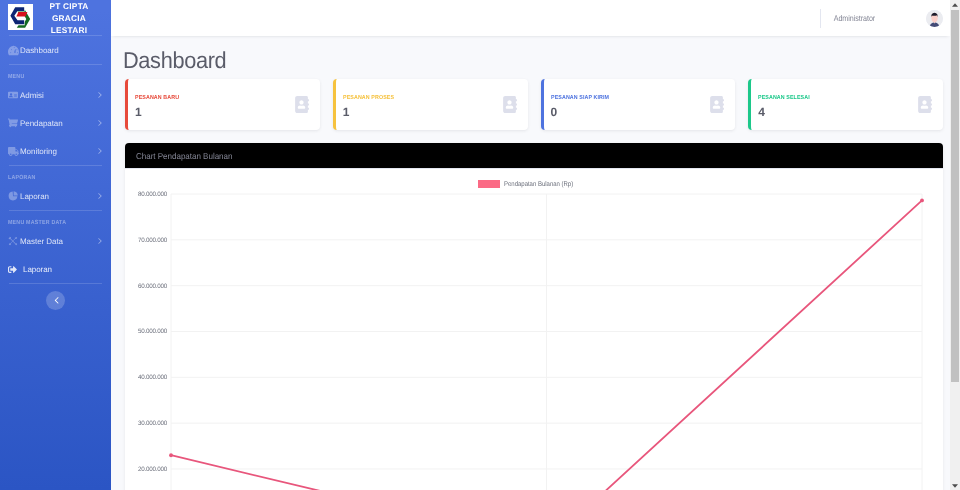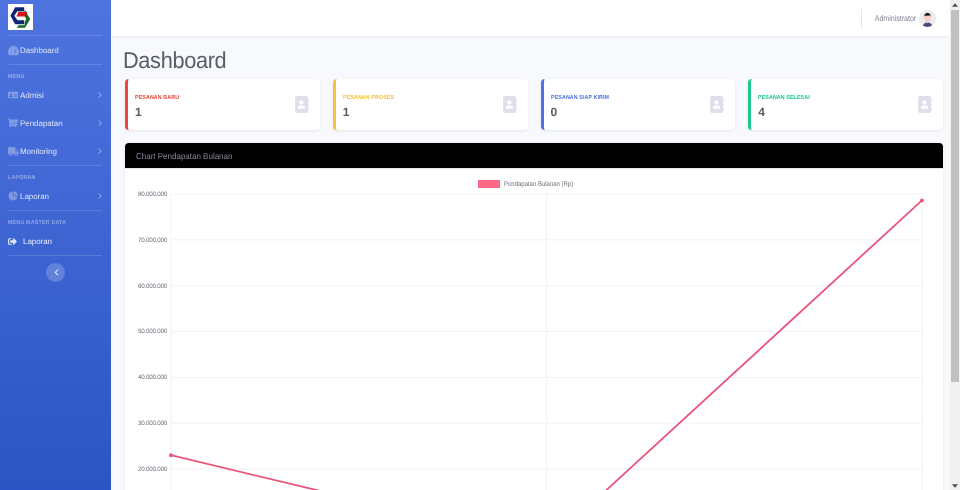--- a/index.html
+++ b/index.html
@@ -29,22 +29,22 @@
   .nav-head{font-size:6px;font-weight:700;color:rgba(255,255,255,.4);
             padding:9px 8px 0;letter-spacing:.25px;height:16px;display:block;}
   .nav-head span{display:inline-block;transform:scaleX(.88);transform-origin:left center;}
   .sb-toggle-wrap{padding-top:7px;}
   .sb-toggle{width:19px;height:19px;border-radius:50%;background:rgba(255,255,255,.2);border:none;
              display:flex;align-items:center;justify-content:center;margin:0 auto;padding:0;cursor:pointer;}
   
   #content{flex:1;display:flex;flex-direction:column;min-width:0;background:#f8f9fc;}
   #topbar{height:36px;background:#fff;display:flex;align-items:center;justify-content:flex-end;
           box-shadow:0 2px 3px -2px rgba(58,59,69,.18);flex:0 0 36px;z-index:2;}
-  .userblk{display:flex;align-items:center;height:19px;padding-left:6px;padding-right:14px;
-           border-left:1px solid #e3e6f0;}
+  .userblk{display:flex;align-items:center;height:19px;padding-left:6px;padding-right:7px;
+           border-left:1px solid #e3e6f0;gap:48px;}
   .uname{font-size:8.3px;color:#858796;margin-right:3px;white-space:nowrap;letter-spacing:-.05px;transform:scaleX(.86);transform-origin:right center;display:inline-block;width:48px;text-align:right;}
   .avatar{width:17px;height:17px;border-radius:50%;background:#eaecf4;overflow:hidden;position:relative;display:block;}
   #main{padding:0 7px 0 14px;flex:1;overflow:hidden;}
   .ptitle{font-size:23px;font-weight:400;color:#5a5c69;line-height:1;padding:13px 0 0 0;letter-spacing:-.35px;
           transform:scaleX(.945);transform-origin:left center;display:block;margin-left:-2px;}
   .cards{display:flex;margin-top:7px;gap:13px;}
   .card{flex:1;background:#fff;border-radius:4px;box-shadow:0 1px 3px 0 rgba(58,59,69,.10);
         height:51px;display:flex;align-items:center;padding:0 10px 0 7px;position:relative;
         border-left:3px solid #e74a3b;}
   .card .txt{flex:1;display:block;padding-top:5px;}
@@ -82,20 +82,25 @@
  <div id="sidebar">
    <a class="brand">
      <span class="brand-logo">
        <svg width="23" height="23" viewBox="0 0 100 100">
          <path fill="#146b21" d="M 34 95 L 70 95 L 92 57 L 70 19 L 34 19 L 43 34 L 62 34 L 75 57 L 62 80 L 43 80 Z"></path>
          <path fill="#ffffff" d="M 68 1 L 24 1 L 0 42 L 24 84 L 68 84 L 68 58 L 36 58 L 24 42 L 36 24 L 68 24 Z"></path>
          <path fill="#0d2573" d="M 66 5 L 27 5 L 6 42 L 27 79 L 66 79 L 66 62 L 37 62 L 23 42 L 37 22 L 66 22 Z"></path>
          <path fill="#d6121c" d="M 41 26 L 80 26 L 72 46 L 32 46 Z"></path>
        </svg>
      </span>
+     <span class="brand-text">
+       <span>PT CIPTA</span><br>
+       <span>GRACIA</span><br>
+       <span>LESTARI</span>
+     </span>
    </a>
    <div class="hr"></div>
    <a class="nav-item nav-active">
      <span class="ico">
        <svg width="11" height="11" viewBox="0 0 512 512" fill="#fff">
             <path d="M288 32C129 32 0 161 0 320c0 52 14 101 38 143 5 10 16 17 28 17h380c12 0 23-7 28-17 24-42 38-91 38-143 0-159-129-288-288-288zm0 64c13 0 24 11 24 24s-11 24-24 24-24-11-24-24 11-24 24-24zM128 384c-13 0-24-11-24-24s11-24 24-24 24 11 24 24-11 24-24 24zm32-136c-13 0-24-11-24-24s11-24 24-24 24 11 24 24-11 24-24 24zm193 109c-14 14-37 14-51 0-9-9-13-21-11-33l35-117c3-9 12-14 21-11 8 2 13 9 13 17l-7 122c0 8-3 16-9 22zm63-109c-13 0-24-11-24-24s11-24 24-24 24 11 24 24-11 24-24 24zm32 136c-13 0-24-11-24-24s11-24 24-24 24 11 24 24-11 24-24 24z"></path>
           </svg>
      </span>
      <span class="lbl">Dashboard</span>
    </a>
@@ -151,20 +156,34 @@
      </span>
      <span class="lbl">Laporan</span>
      <span class="arw">
        <svg width="5" height="8" viewBox="0 0 192 512" fill="#fff">
             <path d="M166 256L20 402c-5 5-5 12 0 17l19 19c5 5 12 5 17 0l174-174c5-5 5-12 0-17L56 73c-5-5-12-5-17 0L20 92c-5 5-5 12 0 17l146 147z"></path>
           </svg>
      </span>
    </a>
    <div class="hr"></div>
    <div class="nav-head"><span>MENU MASTER DATA</span></div>
+   <a class="nav-item">
+     <span class="ico">
+       <svg width="10" height="10" viewBox="0 0 100 100" fill="#fff">
+            <path d="M18 8 L30 12 L27 24 L77 74 L86 72 L92 80 L84 92 L74 88 L72 80 L22 30 L10 33 L6 21 L14 18 Z"></path>
+            <path d="M86 10 L92 20 L82 30 L74 28 L28 74 L30 84 L20 92 L8 86 L12 74 L24 72 L70 26 L68 18 Z"></path>
+          </svg>
+     </span>
+     <span class="lbl">Master Data</span>
+     <span class="arw">
+       <svg width="5" height="8" viewBox="0 0 192 512" fill="#fff">
+            <path d="M166 256L20 402c-5 5-5 12 0 17l19 19c5 5 12 5 17 0l174-174c5-5 5-12 0-17L56 73c-5-5-12-5-17 0L20 92c-5 5-5 12 0 17l146 147z"></path>
+          </svg>
+     </span>
+   </a>
    <a class="nav-item nav-logout">
      <span class="ico">
        <svg width="9" height="9" viewBox="0 0 512 512" fill="#fff">
             <path d="M497 273L329 441c-15 15-41 5-41-17v-96H152c-13 0-24-11-24-24v-96c0-13 11-24 24-24h136V88c0-21 26-32 41-17l168 168c9 9 9 25 0 34zM192 436v-40c0-7-5-12-12-12H96c-18 0-32-14-32-32V160c0-18 14-32 32-32h84c7 0 12-5 12-12V76c0-7-5-12-12-12H96c-53 0-96 43-96 96v192c0 53 43 96 96 96h84c7 0 12-5 12-12z"></path>
           </svg>
      </span>
      <span class="lbl">Laporan</span>
    </a>
    <div class="hr"></div>
    <div class="sb-toggle-wrap">

